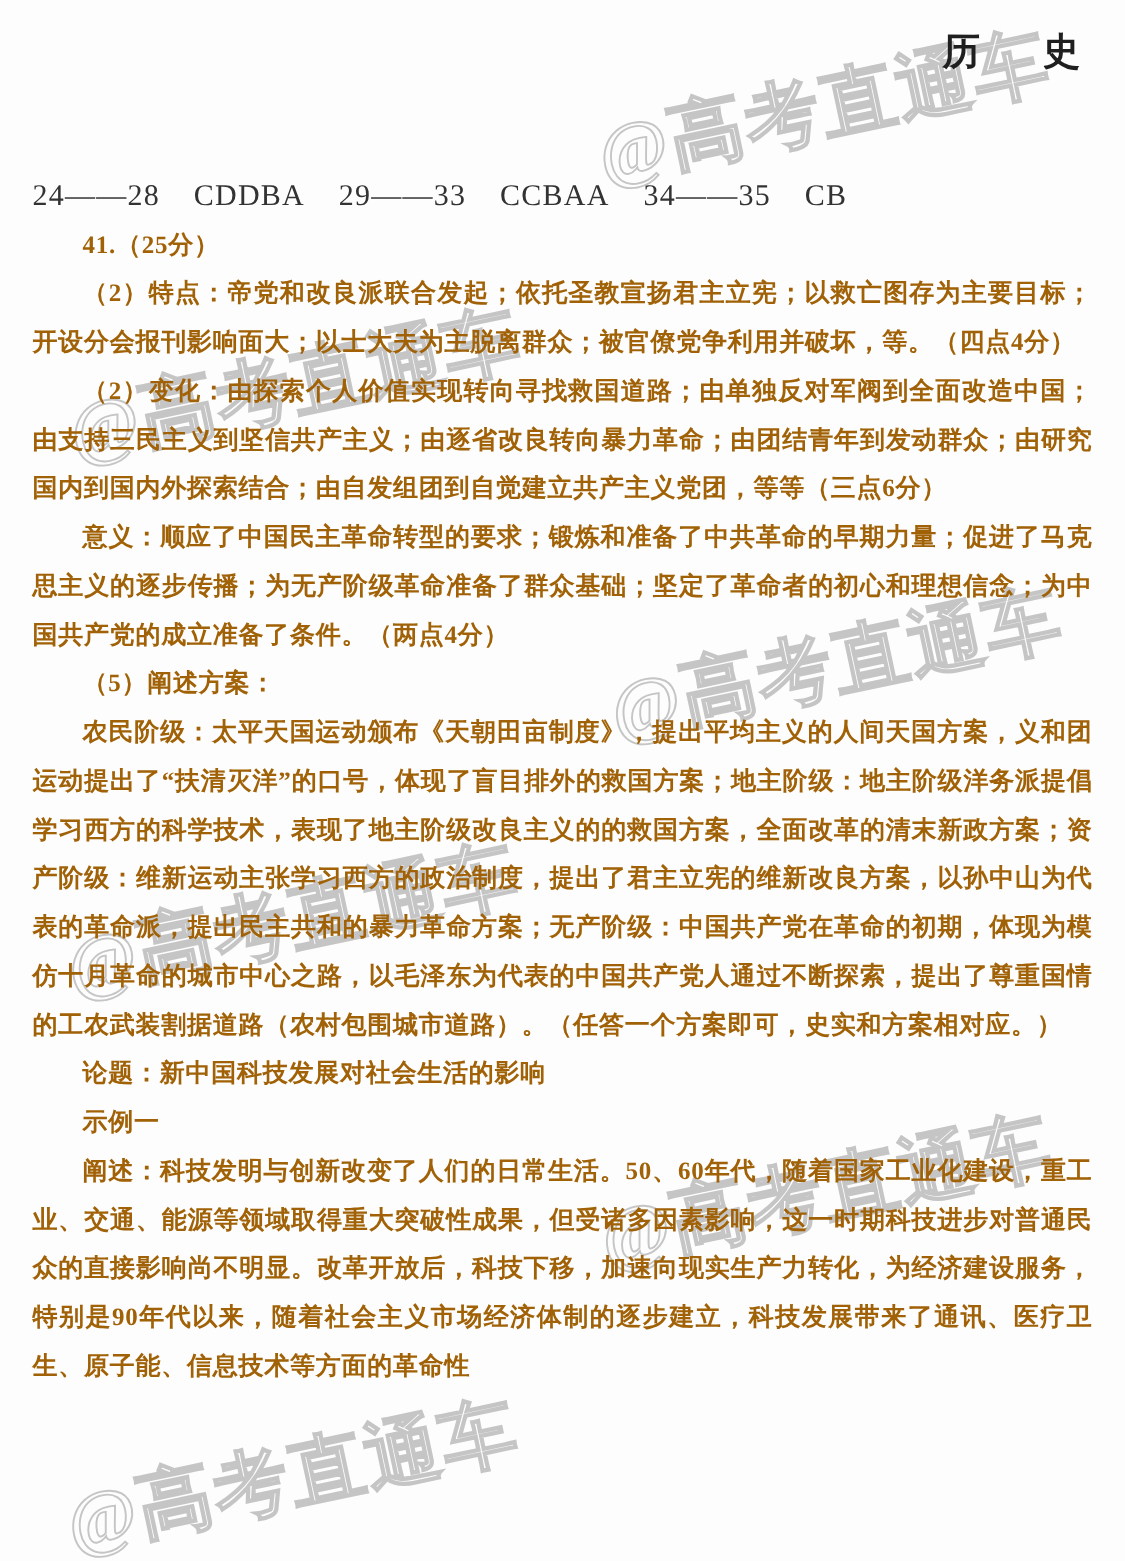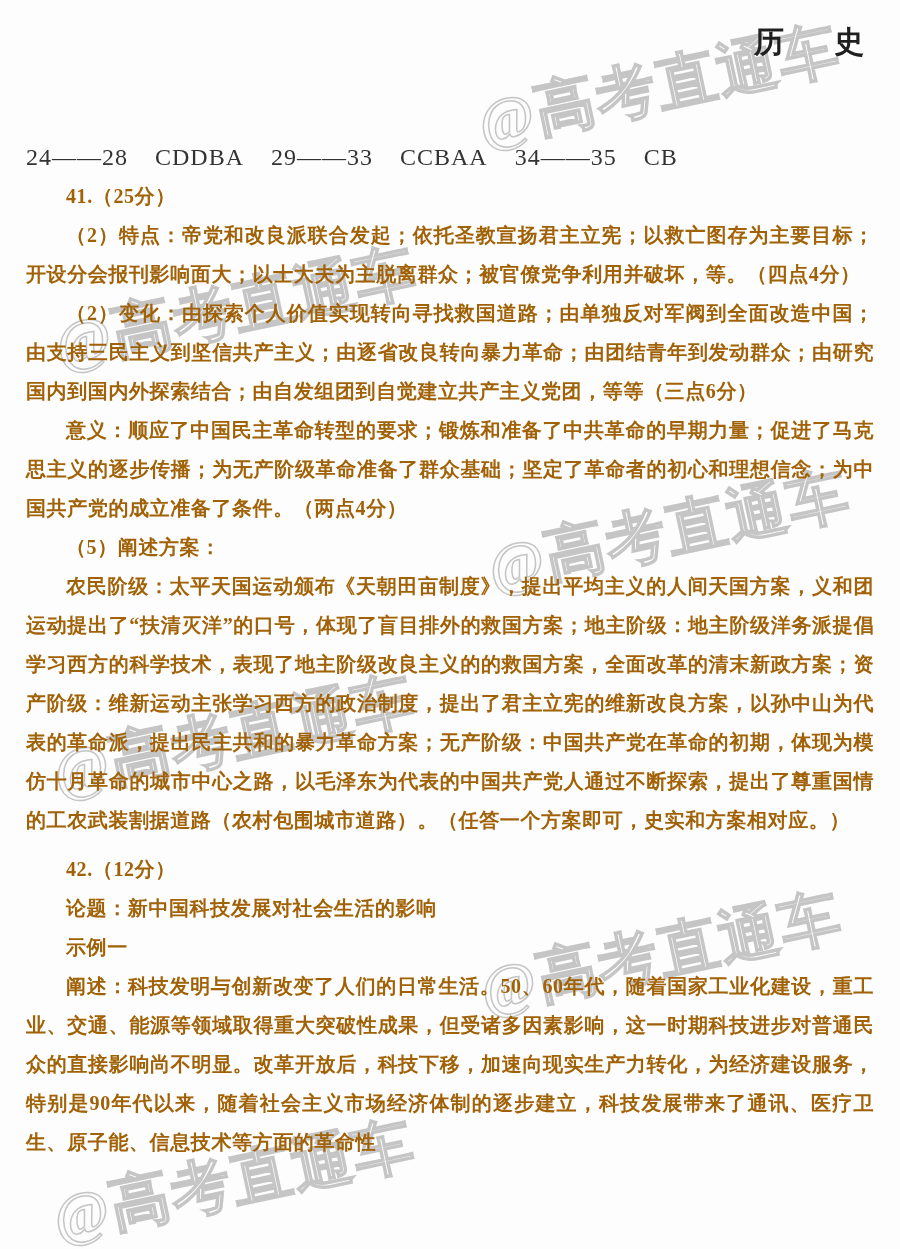--- a/index.html
+++ b/index.html
@@ -84,19 +84,18 @@
       <span>24——28</span><span>CDDBA</span><span>29——33</span><span>CCBAA</span><span>34——35</span><span>CB</span>
     </div>
 
     <p class="para">41.（25分）</p>
     <p class="para">（2）特点：帝党和改良派联合发起；依托圣教宣扬君主立宪；以救亡图存为主要目标；开设分会报刊影响面大；以士大夫为主脱离群众；被官僚党争利用并破坏，等。（四点4分）</p>
     <p class="para">（2）变化：由探索个人价值实现转向寻找救国道路；由单独反对军阀到全面改造中国；由支持三民主义到坚信共产主义；由逐省改良转向暴力革命；由团结青年到发动群众；由研究国内到国内外探索结合；由自发组团到自觉建立共产主义党团，等等（三点6分）</p>
     <p class="para">意义：顺应了中国民主革命转型的要求；锻炼和准备了中共革命的早期力量；促进了马克思主义的逐步传播；为无产阶级革命准备了群众基础；坚定了革命者的初心和理想信念；为中国共产党的成立准备了条件。（两点4分）</p>
     <p class="para">（5）阐述方案：</p>
     <p class="para">农民阶级：太平天国运动颁布《天朝田亩制度》，提出平均主义的人间天国方案，义和团运动提出了“扶清灭洋”的口号，体现了盲目排外的救国方案；地主阶级：地主阶级洋务派提倡学习西方的科学技术，表现了地主阶级改良主义的的救国方案，全面改革的清末新政方案；资产阶级：维新运动主张学习西方的政治制度，提出了君主立宪的维新改良方案，以孙中山为代表的革命派，提出民主共和的暴力革命方案；无产阶级：中国共产党在革命的初期，体现为模仿十月革命的城市中心之路，以毛泽东为代表的中国共产党人通过不断探索，提出了尊重国情的工农武装割据道路（农村包围城市道路）。（任答一个方案即可，史实和方案相对应。）</p>
 
-    <p class="para q42-heading">42.（12分）</p>
     <p class="para">论题：新中国科技发展对社会生活的影响</p>
     <p class="para">示例一</p>
     <p class="para">阐述：科技发明与创新改变了人们的日常生活。50、60年代，随着国家工业化建设，重工业、交通、能源等领域取得重大突破性成果，但受诸多因素影响，这一时期科技进步对普通民众的直接影响尚不明显。改革开放后，科技下移，加速向现实生产力转化，为经济建设服务，特别是90年代以来，随着社会主义市场经济体制的逐步建立，科技发展带来了通讯、医疗卫生、原子能、信息技术等方面的革命性</p>
 
   </div>
 </div>
 
 </body></html>

